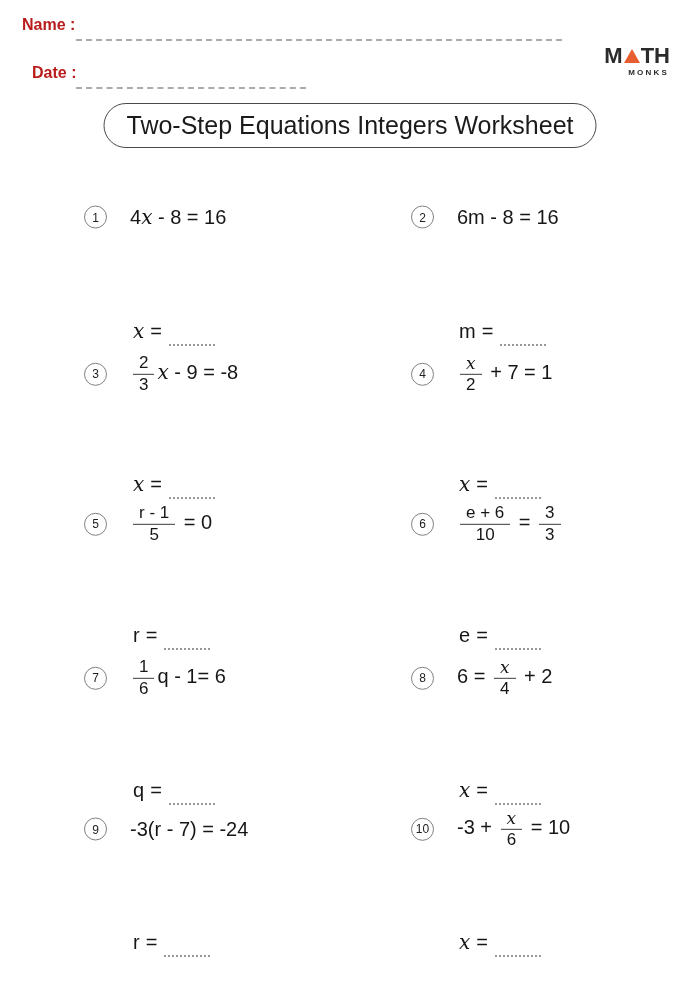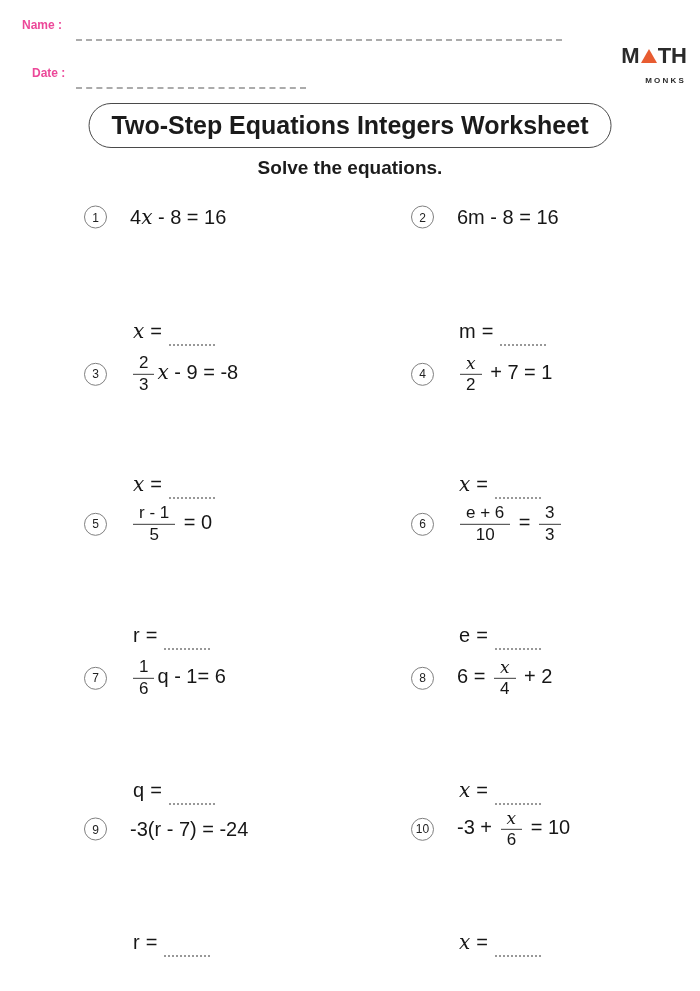--- a/index.html
+++ b/index.html
@@ -1,37 +1,37 @@
 <!DOCTYPE html>
 <html><head>
 <meta charset="utf-8">
 <style>
   html,body{margin:0;padding:0;background:#fff;}
   .page{
     position:relative;width:700px;height:991px;background:#ffffff;
     font-family:"Liberation Sans", sans-serif;color:#1c1c1c;overflow:hidden;
   }
   
-  .hdr-label{position:absolute;font-size:12px;font-weight:700;color:#ec4899;line-height:20px;}
+  .hdr-label{position:absolute;font-size:16px;font-weight:700;color:#b91c1c;line-height:20px;}
   .name-label{left:22px;top:15px;}
   .date-label{left:32px;top:63px;}
   .dash-line{position:absolute;height:0;border-top:2px dashed #ababab;}
   .name-line{left:76px;top:39px;width:486px;}
   .date-line{left:76px;top:87px;width:230px;}
   
-  .logo{position:absolute;top:45px;right:13px;text-align:right;}
+  .logo{position:absolute;top:45px;right:30px;text-align:right;}
   .logo-top{font-size:22px;font-weight:700;color:#2b2b2b;line-height:22px;letter-spacing:0;white-space:nowrap;}
   .logo-tri{display:inline-block;width:0;height:0;border-left:8px solid transparent;
     border-right:8px solid transparent;border-bottom:14px solid #e85c31;margin:0 1px;}
-  .logo-bottom{font-size:8px;font-weight:700;color:#2b2b2b;letter-spacing:2.2px;margin-top:9px;padding-right:1px;}
+  .logo-bottom{font-size:8px;font-weight:700;color:#2b2b2b;letter-spacing:2.2px;margin-top:1px;padding-right:1px;}
   
   .title-box{
     position:absolute;top:103px;left:50%;transform:translateX(-50%);
     border:1.5px solid #4a4a4a;border-radius:24px;padding:7px 22px;
-    font-size:25px;font-weight:700;color:#1b1b1b;white-space:nowrap;background:#fff;
+    font-size:25px;font-weight:400;color:#1b1b1b;white-space:nowrap;background:#fff;
   }
   .subtitle{position:absolute;top:157px;left:0;width:100%;text-align:center;
     font-size:19px;font-weight:700;color:#1b1b1b;}
   
   .problem{position:absolute;display:flex;align-items:center;gap:23px;transform:translateY(-50%);}
   .badge{
     flex:0 0 auto;width:23px;height:23px;border:1px solid #808080;border-radius:50%;
     display:flex;align-items:center;justify-content:center;
     font-size:12px;color:#222;background:#fff;box-sizing:border-box;
   }
@@ -58,21 +58,20 @@
 
   <span class="hdr-label date-label">Date :</span>
   <span class="dash-line date-line"></span>
 
   <div class="logo">
     <div class="logo-top"><span>M</span><span class="logo-tri"></span><span>TH</span></div>
     <div class="logo-bottom">MONKS</div>
   </div>
 
   <div class="title-box">Two-Step Equations Integers Worksheet</div>
-  <div class="subtitle">Solve the equations.</div>
 
   <div id="problems">
       <div class="problem" style="left: 84px; top: 217px;">
         <span class="badge">1</span>
         <div class="equation"><span>4</span><span class="eq-it">x</span><span> - 8 = 16</span></div>
       </div>
       <div class="answer" style="left: 133px; top: 320px;"><span class="eq-it">x</span><span class="ans-eq">=</span><span class="ans-line"></span></div>
       <div class="problem" style="left: 411px; top: 217px;">
         <span class="badge">2</span>
         <div class="equation"><span>6m - 8 = 16</span></div>

